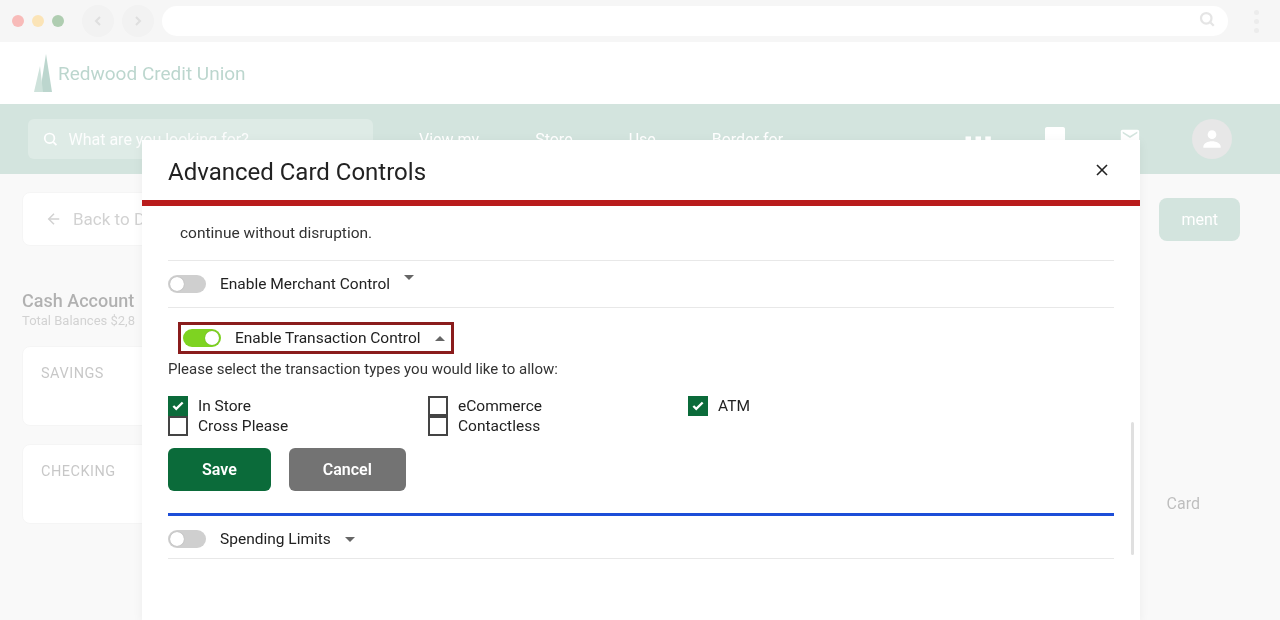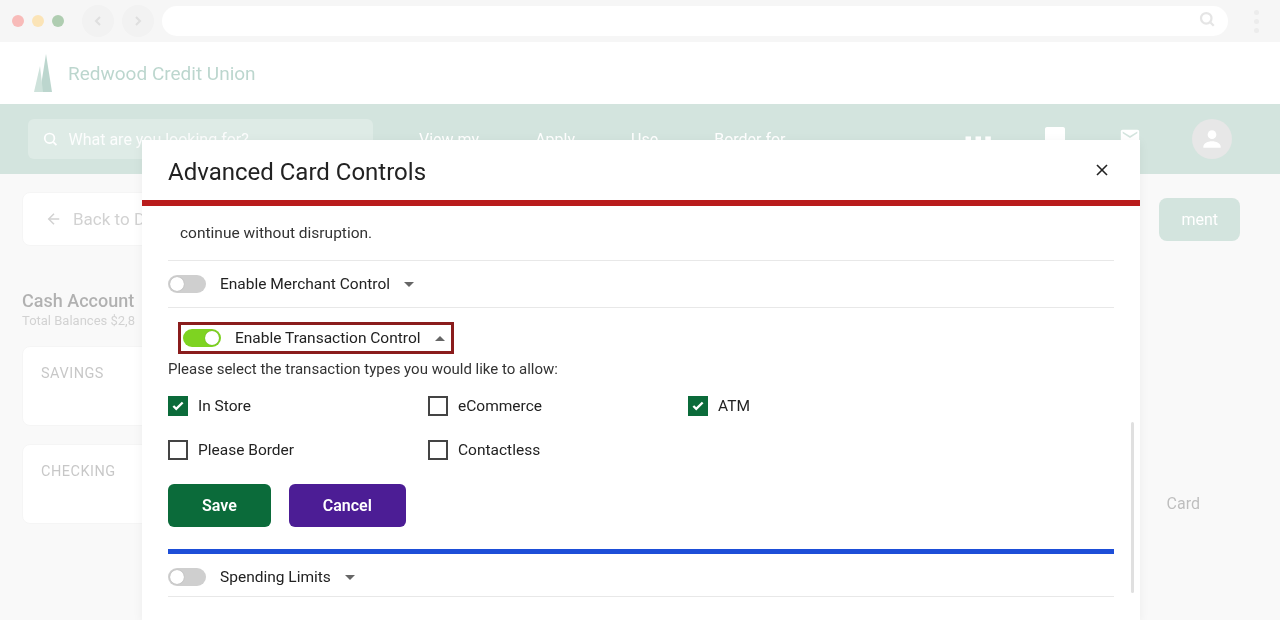--- a/index.html
+++ b/index.html
@@ -13,21 +13,21 @@
   .tl-yellow { background: #f4b942; }
   .tl-green { background: #2e7d32; }
   .nav-btn { width: 32px; height: 32px; border-radius: 50%; background: #dcdcdc; display: flex; align-items: center; justify-content: center; color: #aaa; }
   .url-bar { flex: 1; background: #fff; height: 30px; border-radius: 15px; display: flex; align-items: center; padding: 0 12px; justify-content: flex-end; }
   .url-search-icon { color: #bbb; }
   .kebab { width: 24px; display: flex; flex-direction: column; gap: 4px; align-items: center; margin-left: 8px; }
   .kebab span { width: 5px; height: 5px; background: #ccc; border-radius: 50%; }
 
   
   .brand-head { background: #fff; height: 62px; display: flex; align-items: center; padding: 0 34px; }
-  .brand-logo { display: flex; align-items: center; gap: 10px; color: #4f947e; font-size: 19px; }
+  .brand-logo { display: flex; align-items: center; color: #4f947e; font-size: 19px; }
   .logo-mark { width: 24px; height: 38px; position: relative; }
   .logo-mark svg { display:block; }
 
   
   .nav-green { background: #8cb8a8; height: 70px; display: flex; align-items: center; padding: 0 28px; gap: 0; }
   .search-pill { background: rgba(255,255,255,0.25); border-radius: 6px; height: 40px; width: 345px; display: flex; align-items: center; padding: 0 14px; gap: 10px; color: #fff; }
   .search-pill input { background: transparent; border: none; outline: none; color: #fff; font-size: 16px; width: 100%; }
   .search-pill input::placeholder { color: rgba(255,255,255,0.9); }
   .nav-items { display: flex; margin-left: 18px; }
   .nav-item { color: #fff; padding: 0 28px; font-size: 16px; text-align: center; }
@@ -49,52 +49,52 @@
 
   
   .modal-wrap { position: absolute; left: 142px; top: 140px; width: 998px; height: 480px; background: #fff; z-index: 20; box-shadow: 0 2px 10px rgba(0,0,0,0.06); display:flex; flex-direction: column; }
   .modal-header { display: flex; align-items: center; justify-content: space-between; padding: 18px 26px 14px 26px; border-bottom: 6px solid #b91c1c; }
   .modal-title { font-size: 24px; font-weight: 400; color: #222; }
   .close-x { font-size: 22px; color: #333; cursor: pointer; width: 24px; text-align:center; }
   .modal-body { padding: 10px 26px; overflow: hidden; }
 
   .body-text { color: #333; font-size: 15.5px; padding: 8px 12px 18px 12px; border-bottom: 1px solid #e8e8e8; }
 
-  .control-row { display: flex; align-items: center; gap: 14px; padding: 14px 0 14px 0; }
+  .control-row { display: flex; align-items: flex-start; gap: 14px; padding: 14px 0 14px 0; }
   .control-label { font-size: 15.5px; color: #222; }
   .caret { width: 0; height: 0; border-left: 5px solid transparent; border-right: 5px solid transparent; }
   .caret-down { border-top: 5px solid #666; }
   .caret-up { border-bottom: 5px solid #666; }
 
   .section-sep { border-top: 1px solid #e8e8e8; }
 
   
   .toggle { width: 38px; height: 18px; border-radius: 10px; position: relative; }
   .toggle .knob { width: 14px; height: 14px; border-radius: 50%; background: #fff; position: absolute; top: 2px; box-shadow: 0 0 1px rgba(0,0,0,0.3); }
   .toggle.off { background: #cfcfcf; }
   .toggle.off .knob { left: 2px; }
   .toggle.on { background: #7ed321; }
   .toggle.on .knob { right: 2px; }
 
   
   .highlight-box { border: 3px solid #8a1c1c; padding: 4px 6px 4px 2px; display: inline-flex; align-items: center; gap: 14px; margin-left: 10px; }
 
   .help-text { font-size: 15px; color: #333; margin-top: 2px; margin-bottom: 18px; }
 
-  .checkbox-grid { display: grid; grid-template-columns: 260px 260px 260px; row-gap: 24px; margin-bottom: 24px; }
+  .checkbox-grid { display: grid; grid-template-columns: 260px 260px 260px; margin-bottom: 12px; }
   .cb-item { display: flex; align-items: center; gap: 10px; }
   .cb { width: 20px; height: 20px; border: 2px solid #0b6b3a; display:flex; align-items:center; justify-content:center; }
   .cb.unchecked { border-color: #444; }
   .cb.checked { background: #0b6b3a; color: #fff; }
   .cb-label { font-size: 15.5px; color: #222; }
 
-  .btn-row { display: flex; gap: 18px; padding-bottom: 22px; border-bottom: 5px solid #1d4ed8; }
+  .btn-row { display: flex; gap: 18px; padding-bottom: 22px; border-bottom: 3px solid #1d4ed8; }
   .btn { border: none; border-radius: 6px; padding: 12px 34px; font-size: 16px; font-weight: 600; cursor: pointer; color: #fff; }
   .btn-save { background: #0b6b3a; }
-  .btn-cancel { background: #4c1d95; }
+  .btn-cancel { background: #737373; }
 
   .spending-row { display:flex; align-items:center; gap:14px; padding: 14px 0 10px 0;}
 
   
   .scroll-hint { position:absolute; right:6px; top:216px; bottom:14px; width:3px; background:#e0e0e0; border-radius:2px; }
 </style>
 </head>
 <body>
 
 <div class="browser-bar">
@@ -143,21 +143,21 @@
 <div class="nav-green">
   <div class="search-pill">
     <svg width="18" height="18" viewBox="0 0 24 24" fill="none" stroke="currentColor" stroke-width="2.5">
         <circle cx="11" cy="11" r="7"></circle>
         <line x1="21" y1="21" x2="16.65" y2="16.65"></line>
       </svg>
     <input placeholder="What are you looking for?" style="">
   </div>
   <div class="nav-items">
     <div class="nav-item">View my</div>
-    <div class="nav-item">Apply</div>
+    <div class="nav-item">Store</div>
     <div class="nav-item">Use</div>
     <div class="nav-item">Border for</div>
   </div>
   <div class="nav-icons">
     <span style="color:#fff;font-size:22px;letter-spacing:2px;">▪▪▪</span>
     <span>
       <svg width="26" height="24" viewBox="0 0 24 24" fill="#fff">
           <path d="M20 2H4c-1.1 0-2 .9-2 2v18l4-4h14c1.1 0 2-.9 2-2V4c0-1.1-.9-2-2-2z"></path>
         </svg>
     </span>
@@ -249,21 +249,21 @@
       <div class="cb-item">
         <div class="cb checked">
           <svg width="14" height="14" viewBox="0 0 24 24" fill="none" stroke="#fff" stroke-width="4">
               <polyline points="20 6 9 17 4 12"></polyline>
             </svg>
         </div>
         <span class="cb-label">ATM</span>
       </div>
       <div class="cb-item">
         <div class="cb unchecked"></div>
-        <span class="cb-label">Please Border</span>
+        <span class="cb-label">Cross Please</span>
       </div>
       <div class="cb-item">
         <div class="cb unchecked"></div>
         <span class="cb-label">Contactless</span>
       </div>
     </div>
 
     <div class="btn-row">
       <button class="btn btn-save">Save</button>
       <button class="btn btn-cancel">Cancel</button>

